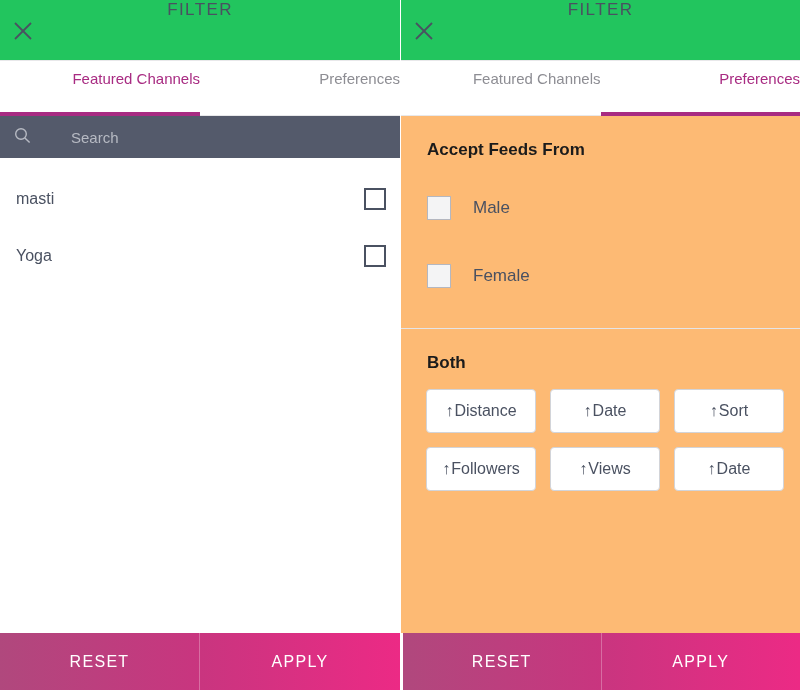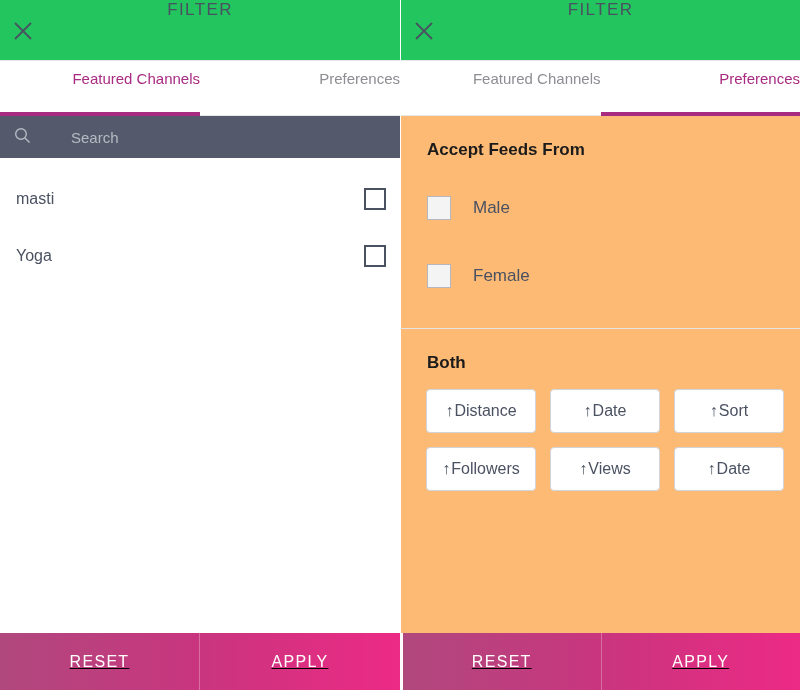--- a/index.html
+++ b/index.html
@@ -238,21 +238,20 @@
     width: 800px;
     height: 57px;
     display: flex;
   }
 
   .action-half {
     width: 400px;
     height: 57px;
     display: flex;
     background: linear-gradient(to right, #b0487d 0%, #c9357f 50%, #ec2a85 100%);
-    text-decoration: underline;
   }
   .action-half.right-half { border-left: 3px solid #ffffff; width: 400px; }
 
   .action-btn {
     flex: 1 1 50%;
     display: flex;
     align-items: center;
     justify-content: center;
     color: #ffffff;
     font-size: 16px;

